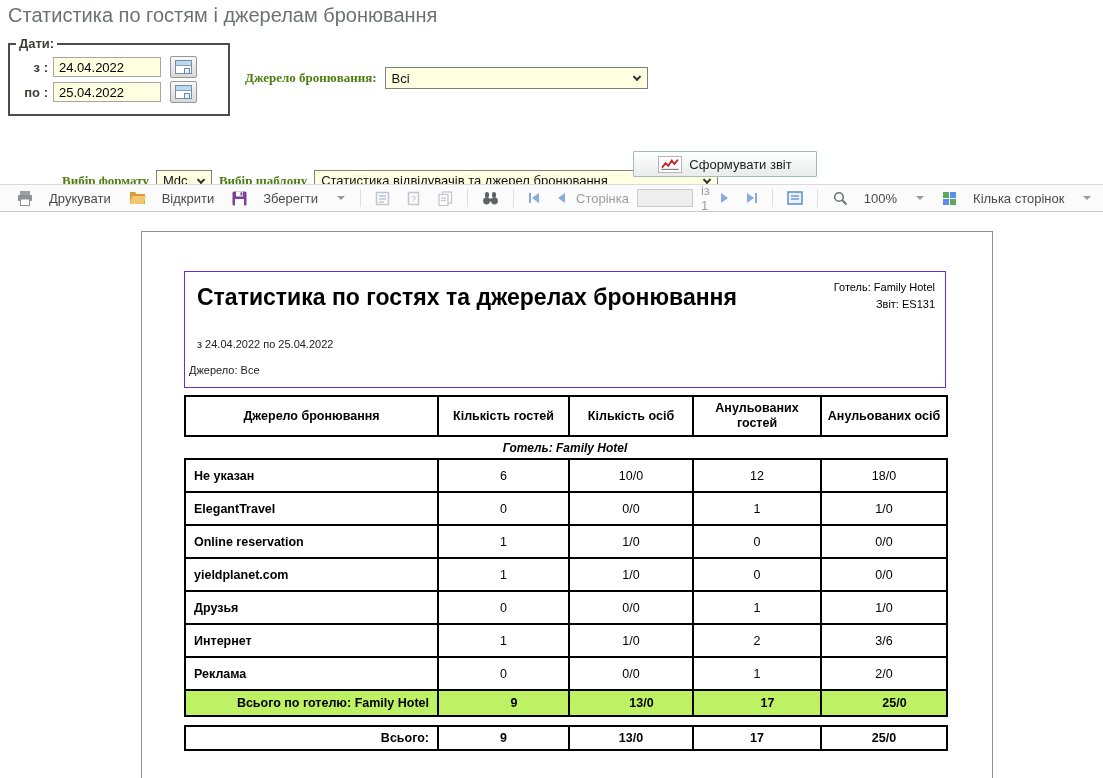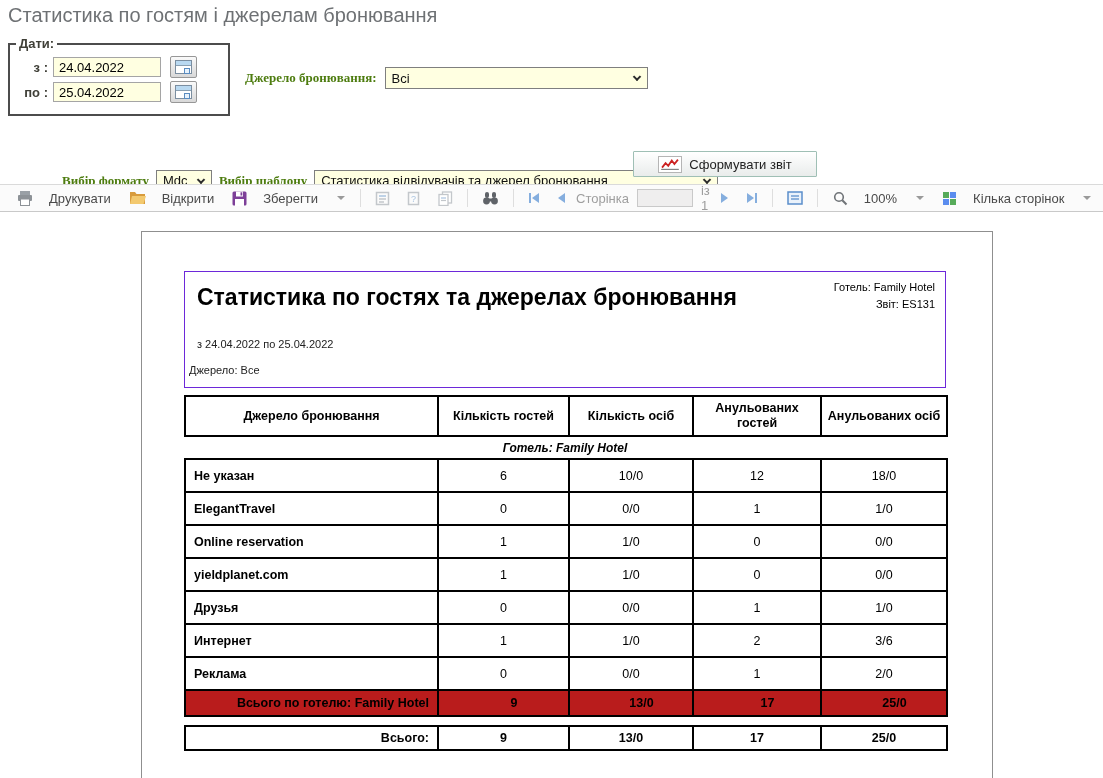--- a/index.html
+++ b/index.html
@@ -75,21 +75,21 @@
   .report-period { position:absolute; left:12px; top:66px; font-size:11px; }
   .report-source { position:absolute; left:4px; top:92px; font-size:11px; }
 
   table.rt { border-collapse:collapse; table-layout:fixed; width:762px; font-size:12.5px; color:#000; }
   table.rt td { border:2px solid #000; overflow:hidden; }
   table.rt-head { margin-top:7px; }
   table.rt-head td { font-weight:bold; text-align:center; vertical-align:middle; height:40px; line-height:1.2; padding:0 4px; }
   .group-line { height:21px; display:flex; align-items:center; justify-content:center; font-weight:bold; font-style:italic; font-size:12px; color:#000; }
   td.rlabel { font-weight:bold; padding-left:8px; height:33px; }
   td.rval { text-align:center; height:33px; }
-  tr.total-row td { background:#b91c1c; font-weight:bold; height:26px;padding-left:22px; }
+  tr.total-row td { background:#bef264; font-weight:bold; height:26px;padding-left:22px; }
   tr.total-row td.rlabel { text-align:right; padding-right:8px; }
   table.rt-grand { margin-top:8px; }
   table.rt-grand td { font-weight:bold; height:24px; }
   table.rt-grand td.rlabel { text-align:right; padding-right:8px; }
 </style>
 </head>
 <body>
 
 <div class="page-title">Статистика по гостям і джерелам бронювання</div>
 

